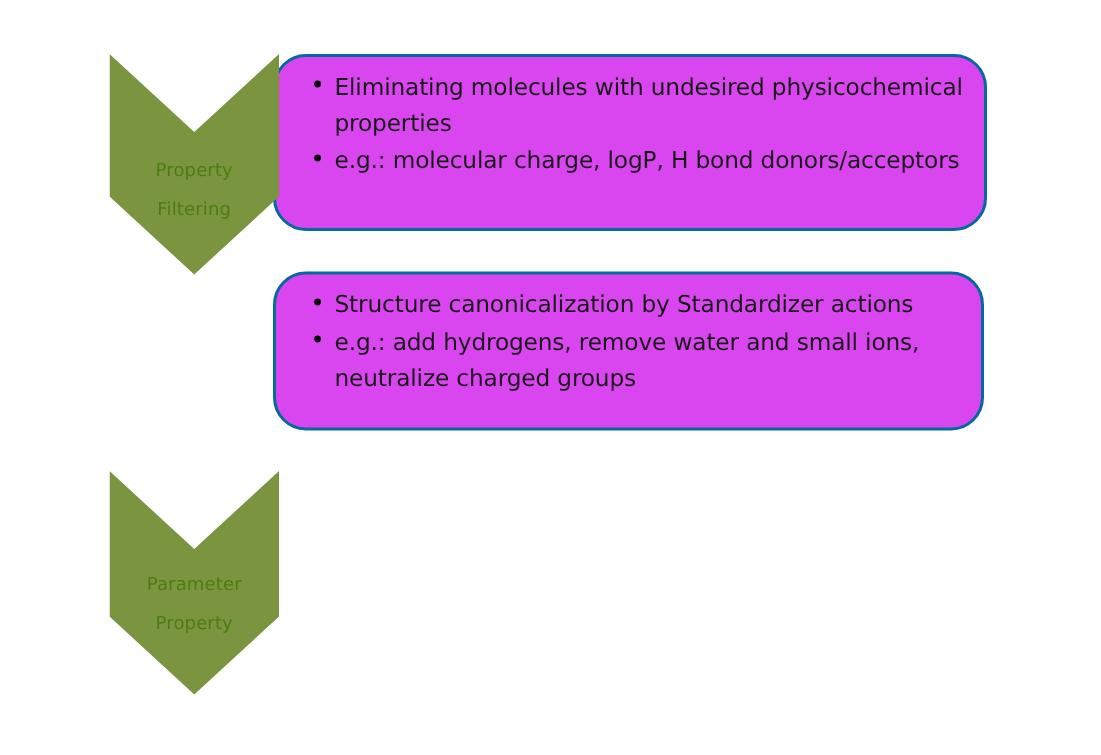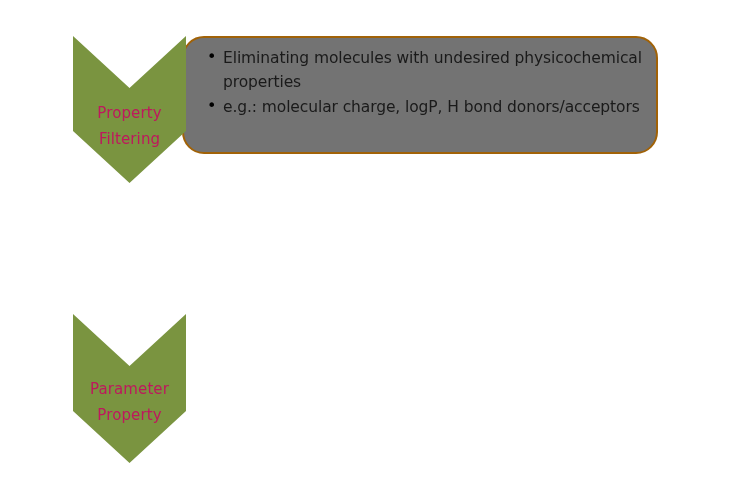--- a/index.html
+++ b/index.html
@@ -36,33 +36,33 @@
     top: 0;
   }
   .chevron svg {
     display: block;
   }
   .chev-label {
     position: absolute;
     left: 0;
     width: 113px;
     text-align: center;
-    color: #be185d;
-    font-size: 15px;
+    color: #4d7c0f;
+    font-size: 12px;
     line-height: 26px;
     letter-spacing: 0.1px;
     white-space: nowrap;
   }
 
   
   .detailbox {
     position: absolute;
     box-sizing: border-box;
-    background: #737373;
-    border: 2px solid #a16207;
+    background: #d946ef;
+    border: 2px solid #0369a1;
     border-radius: 22px;
   }
   .bullets {
     position: absolute;
     left: 22px;
     top: 8px;
     right: 10px;
     margin: 0;
     padding: 0;
     list-style: none;
@@ -105,20 +105,26 @@
       </svg>
       <div class="chev-label" style="top:64px;">
         <div>Property</div>
         <div>Filtering</div>
       </div>
     </div>
   </div>
 
   <div class="row" style="left:73px; top:181px; width:600px; height:150px;">
 
+    <div class="detailbox" style="left:109px; top:0px; width:474px; height:106px;">
+      <ul class="bullets">
+        <li>Structure canonicalization by Standardizer actions</li>
+        <li>e.g.: add hydrogens, remove water and small ions, neutralize charged groups</li>
+      </ul>
+    </div>
 
   </div>
 
   <div class="row" style="left:73px; top:314px; width:600px; height:150px;">
 
 
     <div class="chevron">
       <svg width="113" height="150" viewBox="0 0 113 150" xmlns="http://www.w3.org/2000/svg">
         <polygon points="0,0 56.5,52 113,0 113,97 56.5,149 0,97" fill="#7A9440"></polygon>
       </svg>

